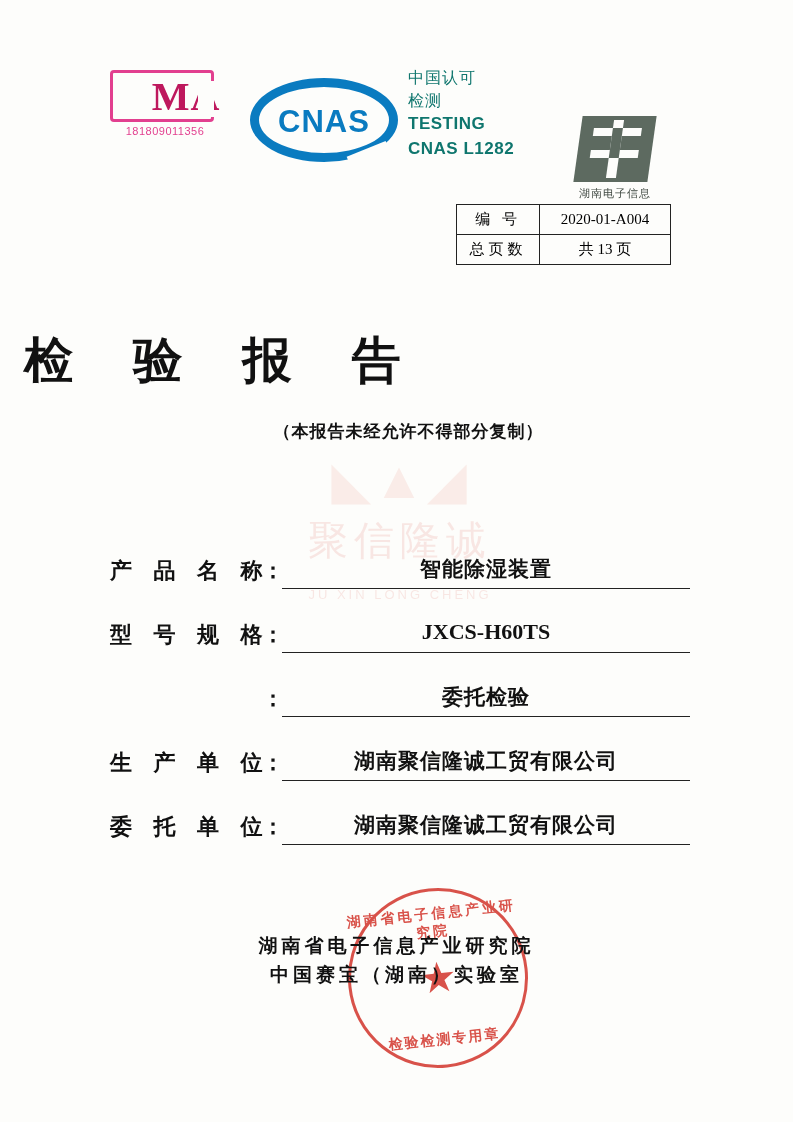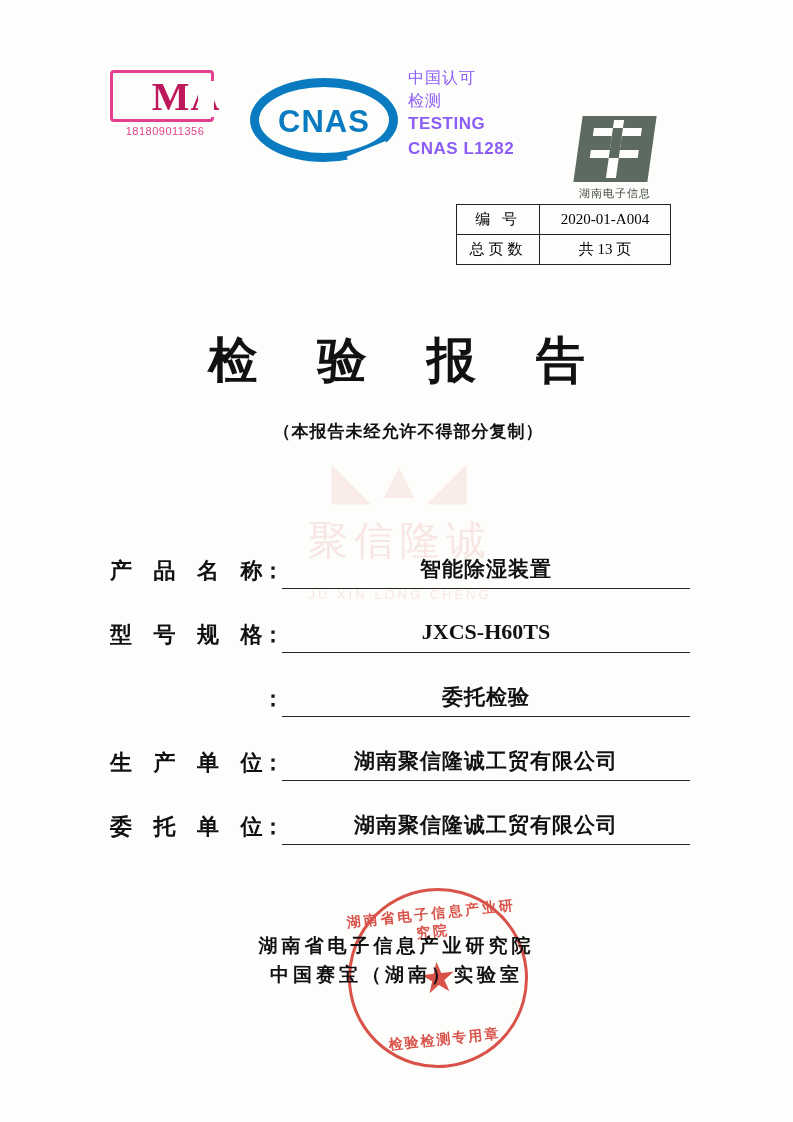--- a/index.html
+++ b/index.html
@@ -139,21 +139,21 @@
     font-weight: bold;
     font-size: 31px;
     color: #0a7bc0;
     letter-spacing: 1px;
   }
   #cnas-label {
     position: absolute;
     left: 408px;
     top: 6px;
     font-family: "Liberation Sans", sans-serif;
-    color: #8b5cf6;
+    color: #0f766e;
     line-height: 1.45;
   }
   #cnas-label .l1, #cnas-label .l2 {
     font-size: 16px;
     letter-spacing: 1px;
   }
   #cnas-label .l3, #cnas-label .l4 {
     font-size: 17px;
     font-weight: bold;
     letter-spacing: 0.5px;
@@ -227,21 +227,21 @@
   #num-table td.val {
     width: 110px;
   }
 
   
   #title {
     position: absolute;
     top: 328px;
     left: 0;
     width: 793px;
-    text-align: center;
+    text-align: left;
     font-size: 49px;
     font-weight: bold;
     letter-spacing: 24px;
     text-indent: 24px;
     color: #111;
   }
   #subtitle {
     position: absolute;
     top: 420px;
     left: 12px;

